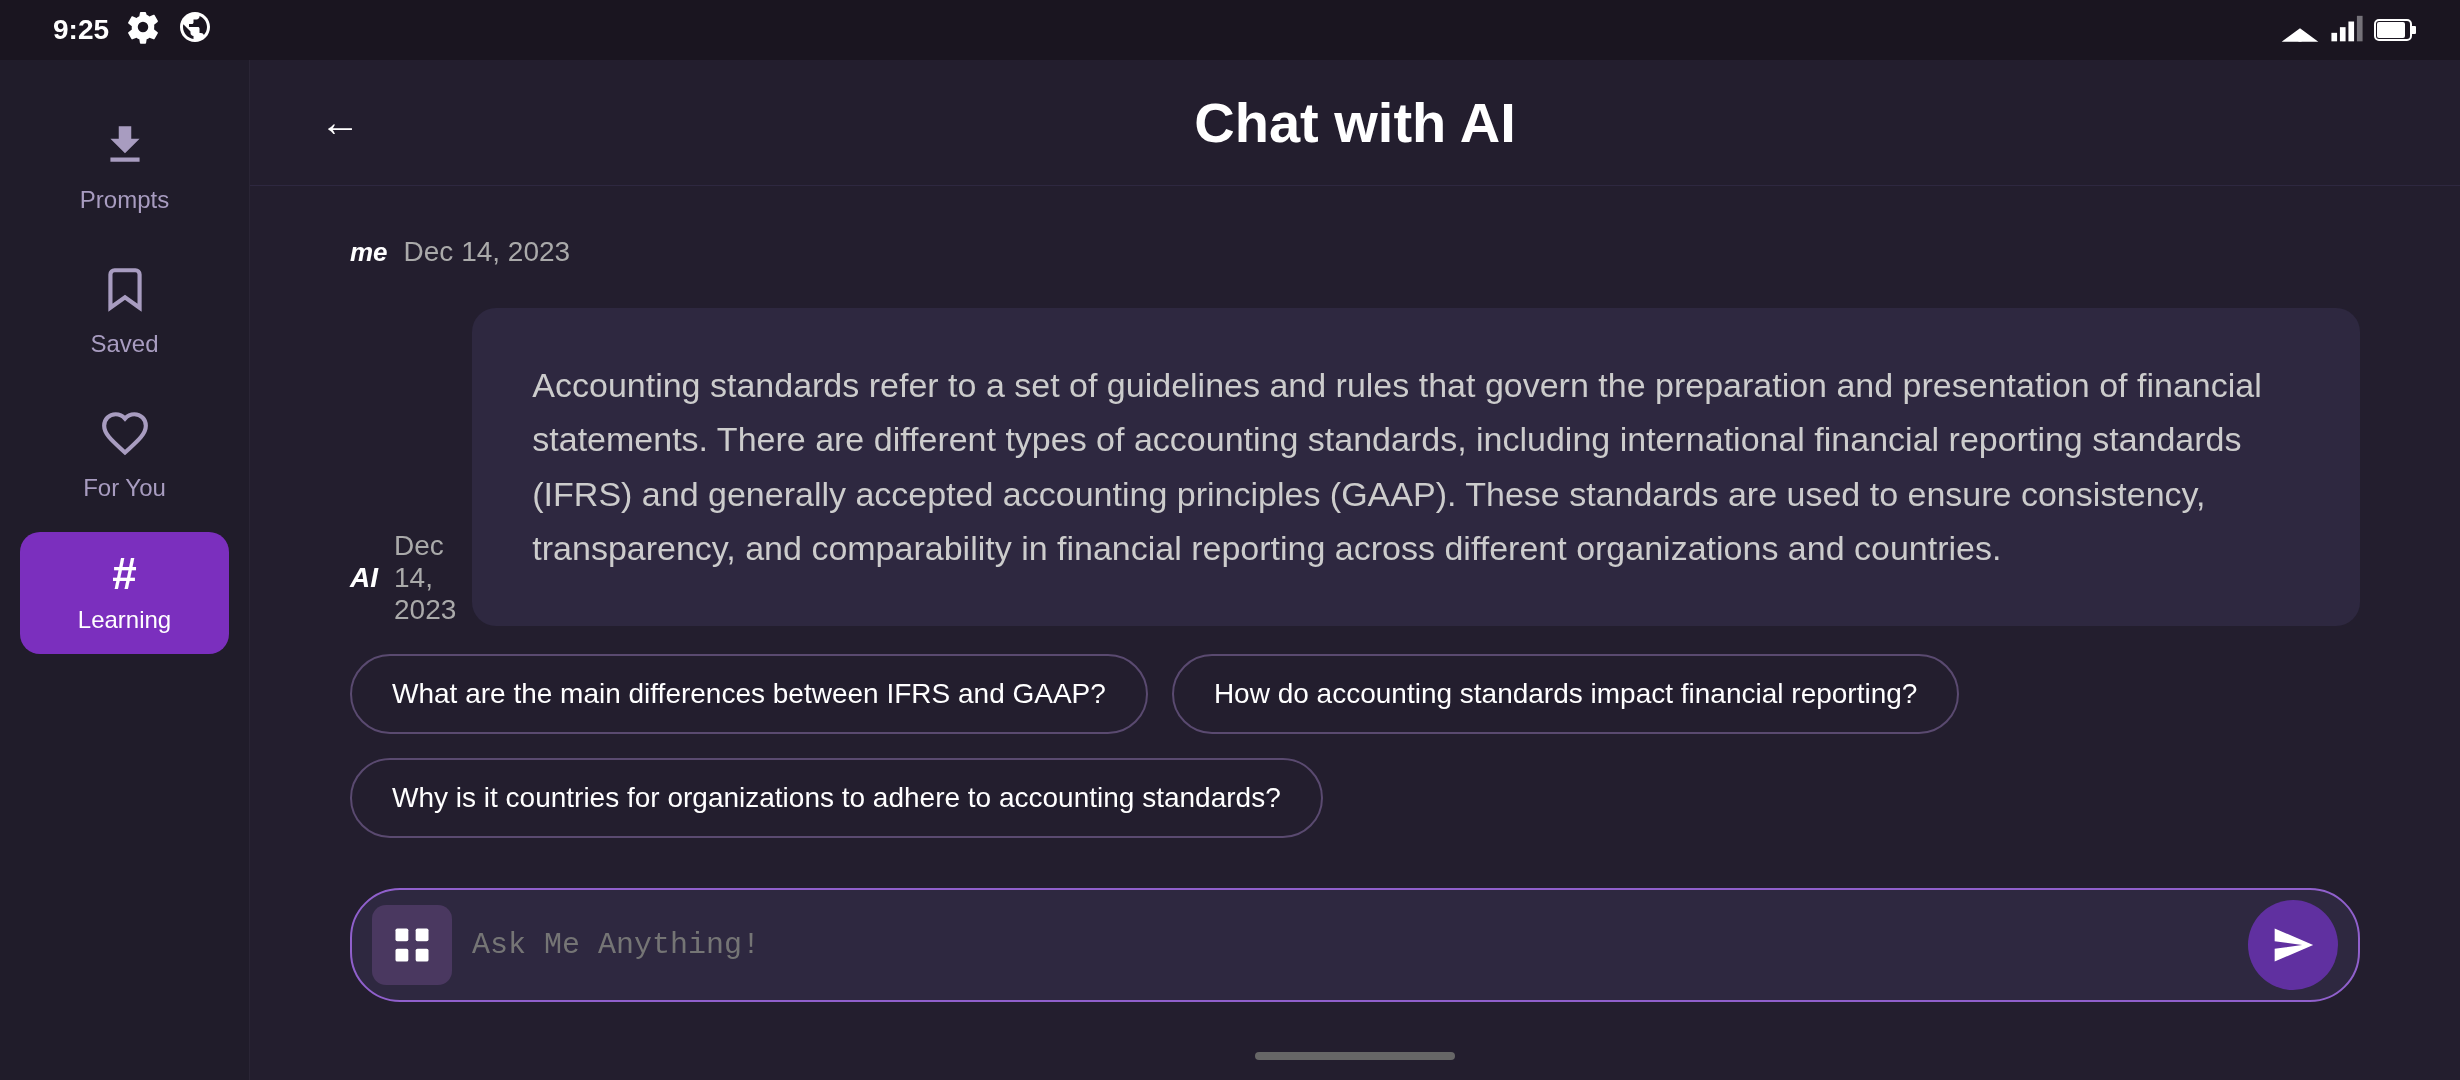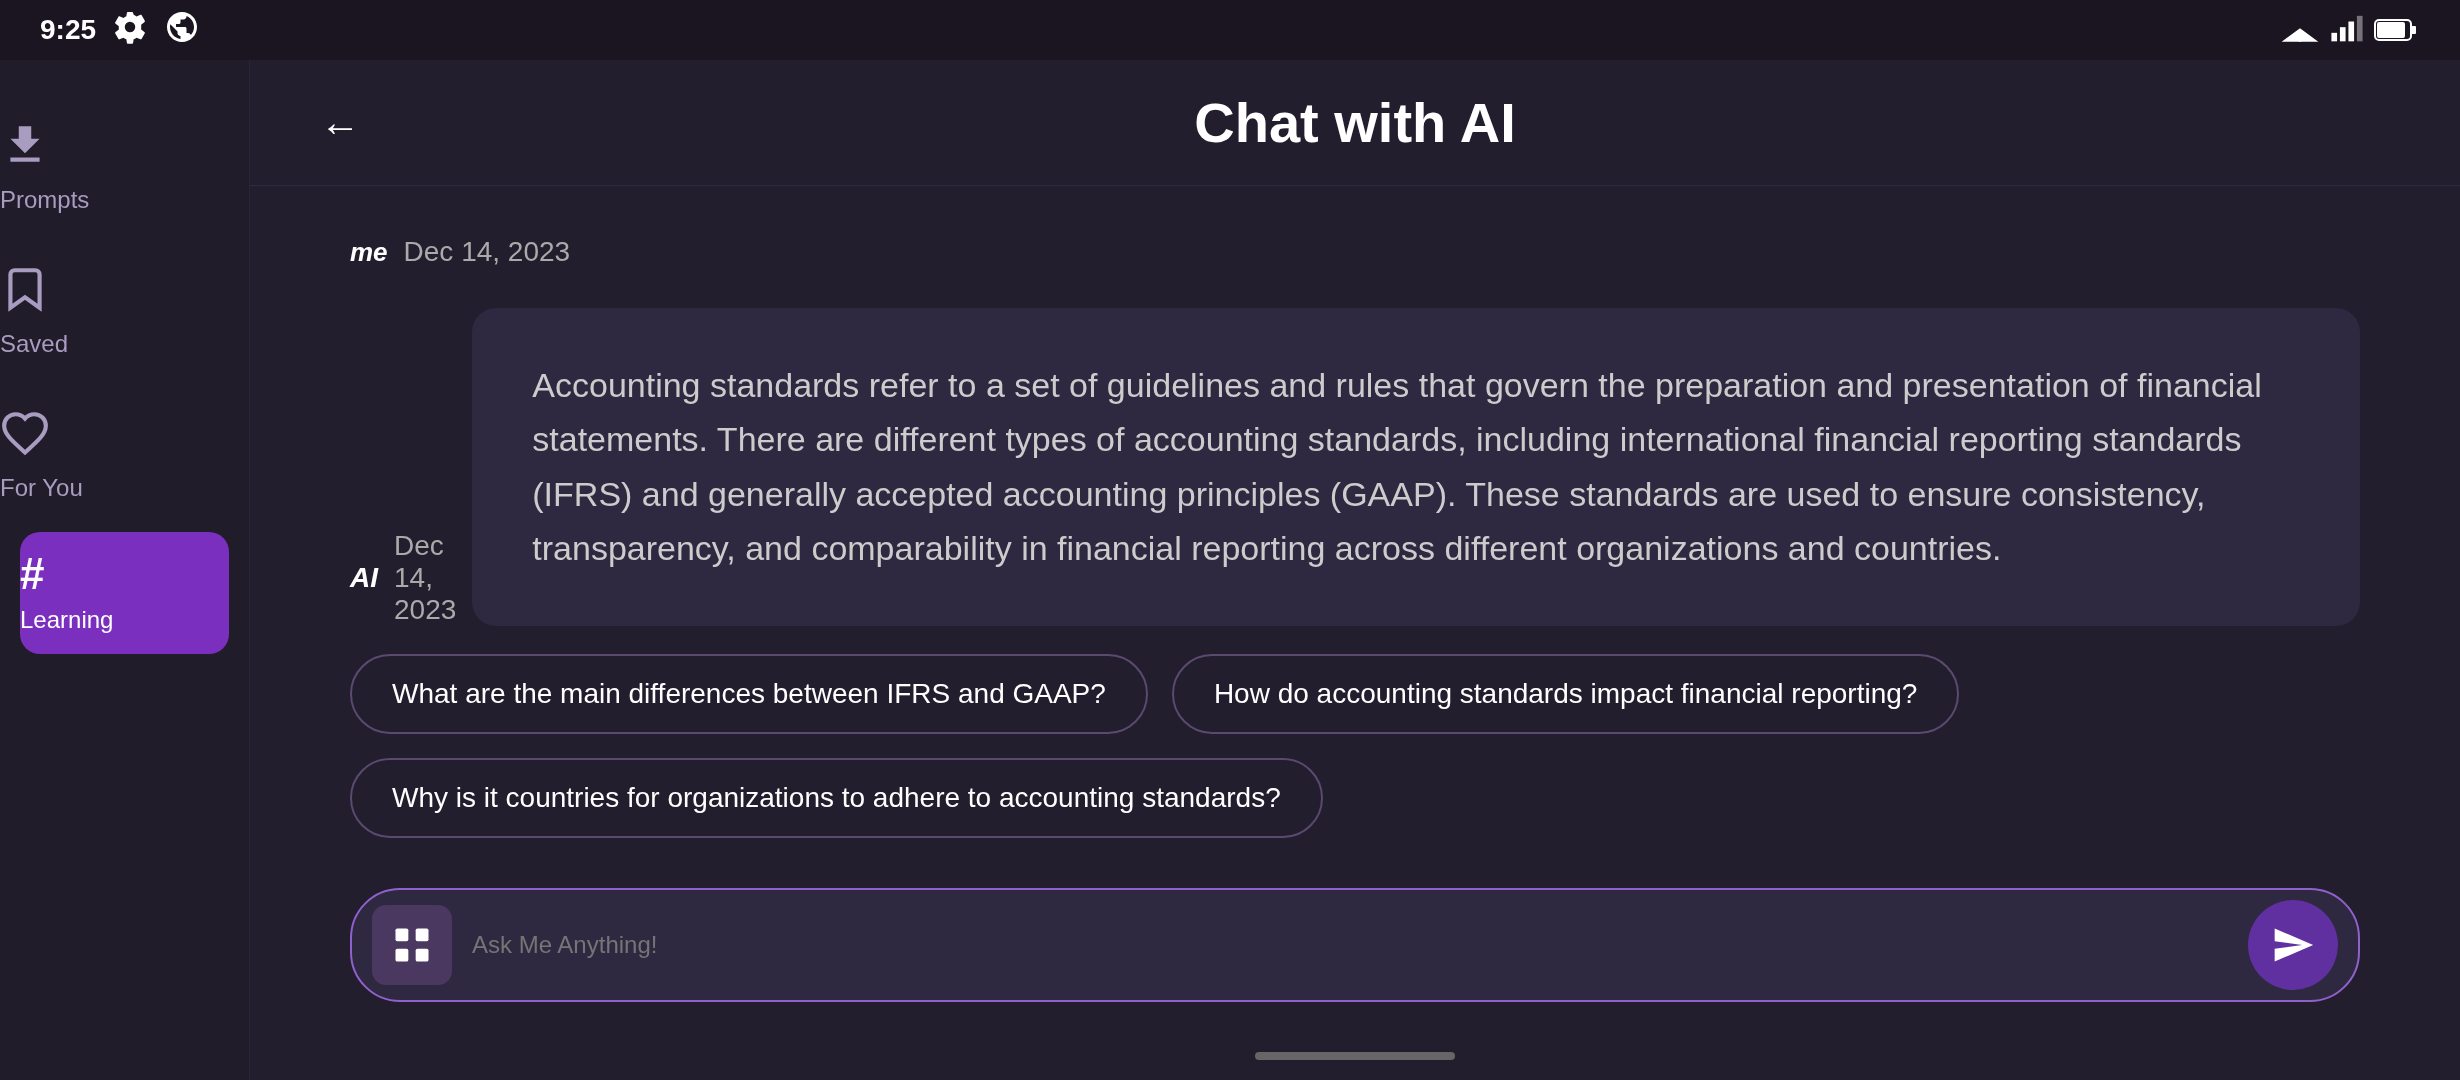--- a/index.html
+++ b/index.html
@@ -12,21 +12,21 @@
       color: #fff;
       overflow: hidden;
       display: flex;
       flex-direction: column;
     }
 
     
     .status-bar {
       position: absolute;
       top: 0;
-      left: 0;
+      left: 13px;
       right: 0;
       height: 60px;
       display: flex;
       align-items: center;
       justify-content: space-between;
       padding: 0 40px;
       z-index: 100;
     }
 
     .status-left {
@@ -65,21 +65,21 @@
       align-items: center;
       padding-top: 40px;
       gap: 10px;
       flex-shrink: 0;
       border-right: 1px solid #2a2535;
     }
 
     .sidebar-item {
       display: flex;
       flex-direction: column;
-      align-items: flex-start;
+      align-items: center;
       gap: 10px;
       padding: 20px 0;
       width: 100%;
       cursor: pointer;
       color: #a89cc0;
     }
 
     .sidebar-item.active {
       color: #fff;
       background: #7b2fbe;
@@ -262,22 +262,23 @@
     .input-icon-btn svg {
       fill: #fff;
     }
 
     .chat-input {
       flex: 1;
       background: transparent;
       border: none;
       outline: none;
       color: #ec4899;
-      font-size: 24px;
+      font-size: 30px;
       padding: 10px 0;
+      font-family: Liberation Mono, monospace;
     }
 
     .send-btn {
       background: #6030a0;
       border: none;
       border-radius: 50%;
       width: 90px;
       height: 90px;
       display: flex;
       align-items: center;

